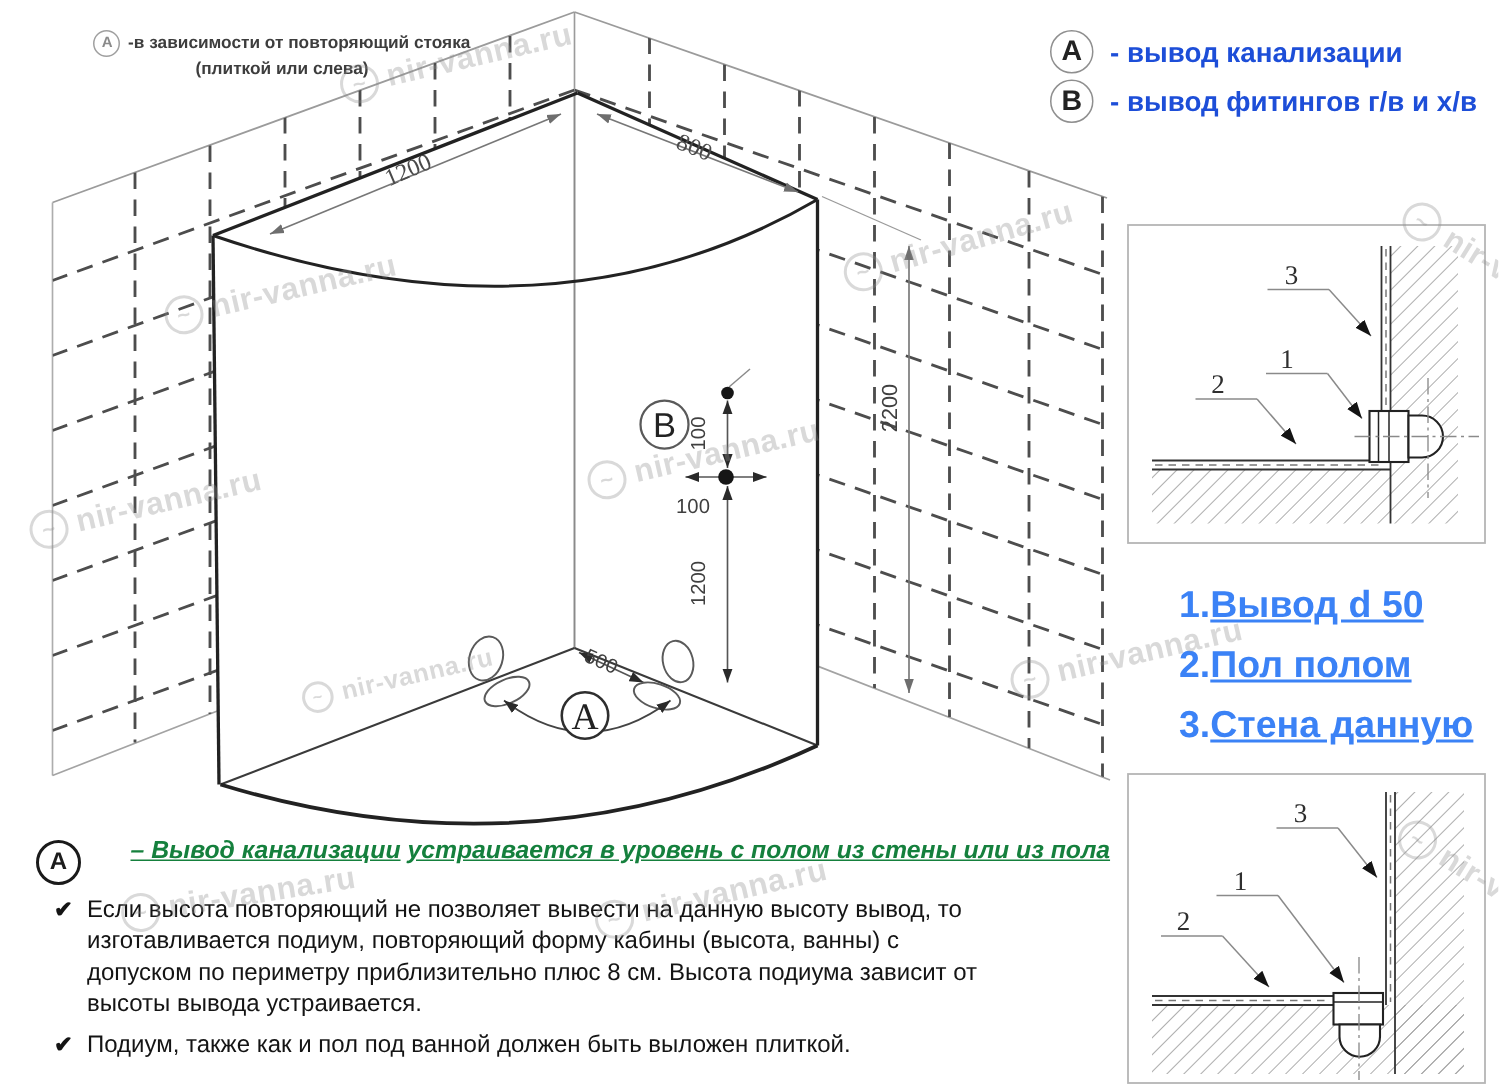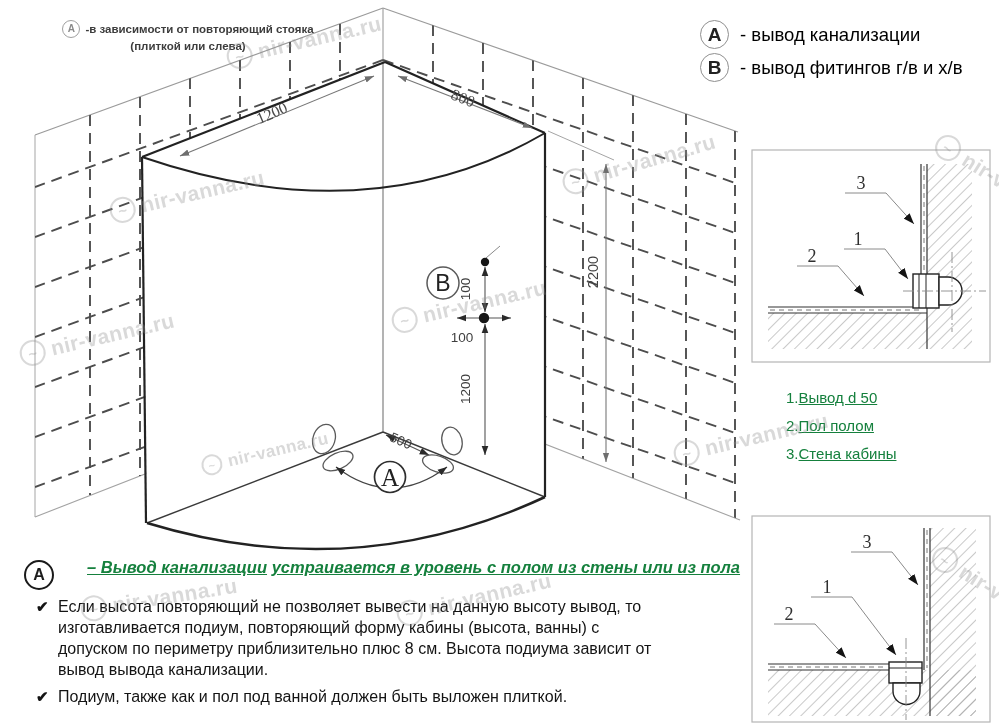--- a/index.html
+++ b/index.html
@@ -13,25 +13,25 @@
             font-weight:700;color:#3d3d3d;line-height:16px;}
   .tn-line1{display:flex;align-items:center;justify-content:center;gap:5px;}
   .tn-marker{width:16px;height:16px;border:1px solid #a0a0a0;border-radius:50%;
              font-size:10px;color:#8a8a8a;display:flex;align-items:center;justify-content:center;flex:none;}
 
   
   .legend{left:700px;top:20px;}
   .legend-row{display:flex;align-items:center;gap:11px;margin-bottom:4px;}
   .lg-circle{width:27px;height:27px;border:1.6px solid #8f8f8f;border-radius:50%;flex:none;
              font-weight:700;font-size:19px;color:#222;display:flex;align-items:center;justify-content:center;}
-  .lg-text{font-size:18.5px;font-weight:400;color:#000000;white-space:nowrap;}
+  .lg-text{font-size:18.5px;font-weight:700;color:#1d4ed8;white-space:nowrap;}
 
   
   .detail-legend{left:786px;top:389px;}
-  .dl-row{font-size:15px;color:#15803d;font-weight:400;margin-bottom:11px;white-space:nowrap;}
+  .dl-row{font-size:25px;color:#3b82f6;font-weight:700;margin-bottom:11px;white-space:nowrap;}
   .dl-label{text-decoration:underline;}
 
   
   .notes{left:14px;top:556px;width:730px;}
   .note-head{display:flex;padding-left:10px;}
   .nh-marker{width:26px;height:26px;border:2.4px solid #1a1a1a;border-radius:50%;flex:none;
              font-weight:700;font-size:16px;display:flex;align-items:center;justify-content:center;margin-top:4px;}
   .nh-text{margin-left:33px;font-size:16.5px;line-height:22px;font-weight:700;font-style:italic;color:#15803d;}
   .nh-text span{text-decoration:underline;}
   .note-item{position:relative;margin-top:6px;font-size:16px;line-height:21px;color:#141414;}
@@ -248,37 +248,37 @@
   </div>
 
   <div class="ovl detail-legend">
     <div class="dl-row">
       <span>1.</span><span class="dl-label">Вывод d 50</span>
     </div>
     <div class="dl-row">
       <span>2.</span><span class="dl-label">Пол полом</span>
     </div>
     <div class="dl-row">
-      <span>3.</span><span class="dl-label">Стена кабины</span>
+      <span>3.</span><span class="dl-label">Стена данную</span>
     </div>
   </div>
 
   <div class="ovl notes">
     <div class="note-head">
       <span class="nh-marker">A</span>
       <div class="nh-text">
         <div><span>– Вывод канализации</span> <span>устраивается в уровень с полом из стены или из пола</span></div>
       </div>
     </div>
     <div class="note-item">
       <span class="check">✔</span>
       <span class="txt">Если высота повторяющий не позволяет вывести на данную высоту вывод, то</span>
       <span class="txt">изготавливается подиум, повторяющий форму кабины (высота, ванны) с</span>
       <span class="txt">допуском по периметру приблизительно плюс 8 см. Высота подиума зависит от</span>
-      <span class="txt">вывод вывода канализации.</span>
+      <span class="txt">высоты вывода устраивается.</span>
     </div>
     <div class="note-item">
       <span class="check">✔</span>
       <span class="txt">Подиум, также как и пол под ванной должен быть выложен плиткой.</span>
     </div>
   </div>
 
   <span class="wm" style="left:225px;top:28px;transform:rotate(-13deg)">
       <i class="wm-logo">~</i>
       <i>nir-vanna.ru</i>

